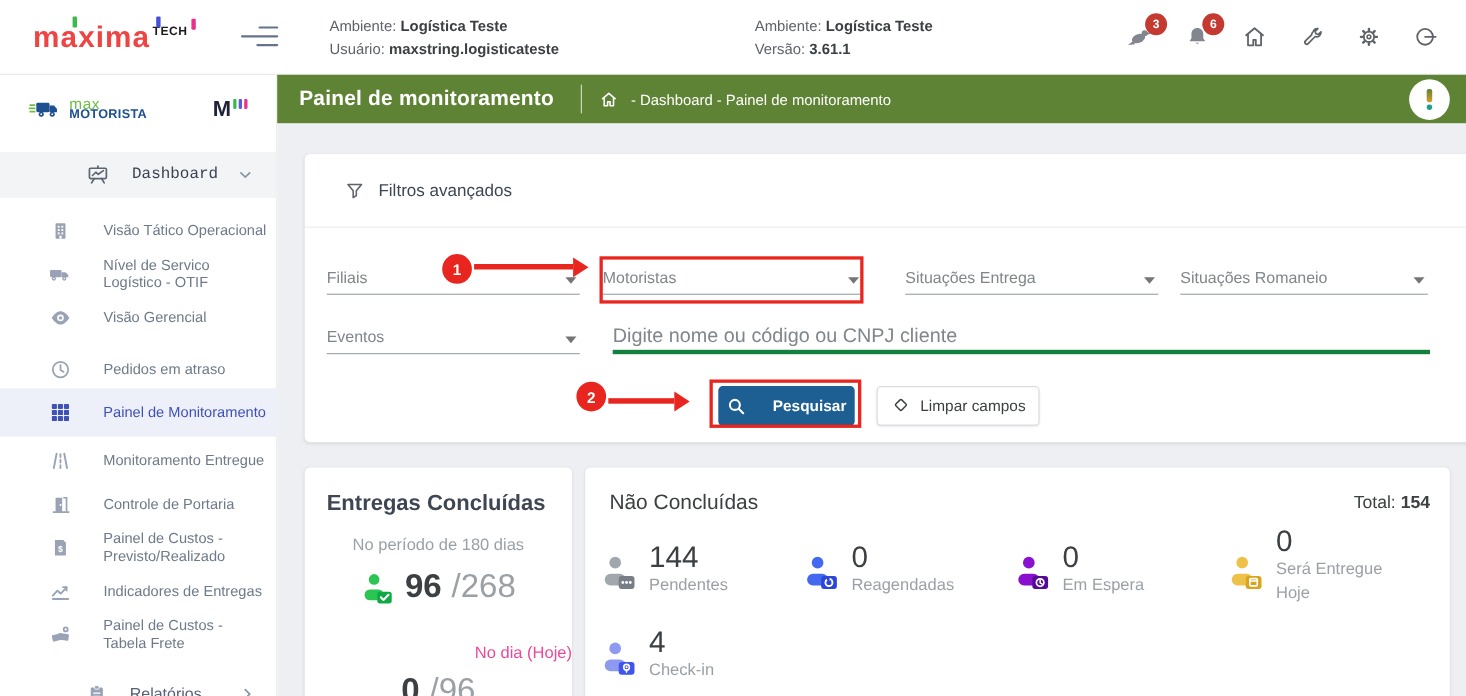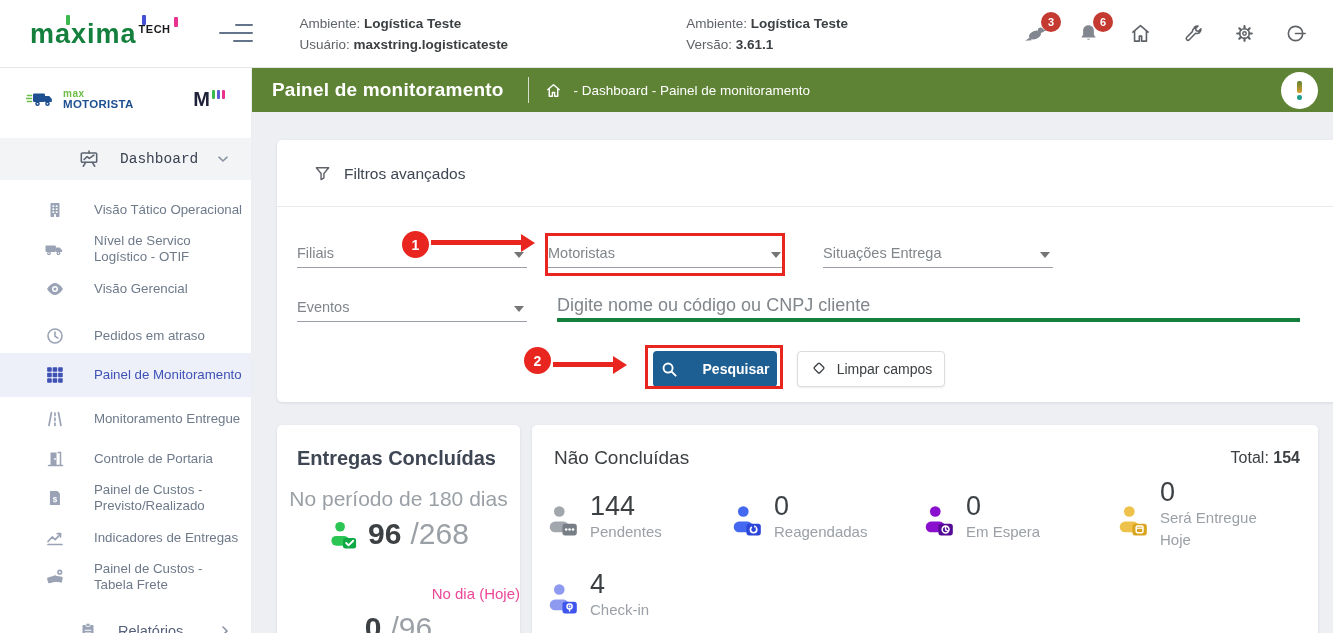--- a/index.html
+++ b/index.html
@@ -3,21 +3,21 @@
 <meta charset="utf-8">
 <style>
   * { margin:0; padding:0; box-sizing:border-box; }
   body { font-family:"Liberation Sans", sans-serif; background:#fff; }
   .app { position:relative; width:1333px; height:633px; background:#fff; overflow:hidden; }
 
   
   .header { position:absolute; top:0; left:0; width:1333px; height:68px; background:#fff;
             border-bottom:1px solid #e4e6ea; display:flex; align-items:center; z-index:2; }
   .brand { position:relative; margin-left:30px; display:flex; align-items:flex-start; }
-  .brand-name { font-size:27px; font-weight:700; color:#15803d; letter-spacing:1px; line-height:30px; }
+  .brand-name { font-size:27px; font-weight:700; color:#ef4444; letter-spacing:1px; line-height:30px; }
   .brand-suffix { font-size:11px; font-weight:700; color:#1b1b1f; letter-spacing:.5px; margin:4px 0 0 2px; }
   .tick { position:absolute; width:4px; height:10px; border-radius:1px; top:-4px; }
   .tick.green { left:36px; background:#3dba4e; }
   .tick.blue { left:112px; background:#4552d8; }
   .tick.pink { right:-7px; top:-2px; background:#e9318e; }
   .hamburger { margin-left:48px; width:34px; height:24px; position:relative; cursor:pointer; }
   .hamburger span { position:absolute; right:0; height:2px; background:#64748b; border-radius:1px; }
   .hamburger span:nth-child(1){ top:2px; width:18px; }
   .hamburger span:nth-child(2){ top:10px; width:34px; }
   .hamburger span:nth-child(3){ top:18px; width:20px; }
@@ -29,21 +29,21 @@
   .badge { position:absolute; top:-9px; right:-12px; min-width:20px; height:20px; border-radius:50%;
            background:#c43a31; color:#fff; font-size:11px; font-weight:700;
            display:flex; align-items:center; justify-content:center; }
 
   
   .sidebar { position:absolute; top:68px; left:0; width:252px; bottom:0; background:#fff;
              border-right:1px solid #eceef1; z-index:1; }
   .side-logo { height:62px; display:flex; align-items:center; padding:0 26px; }
   .truck-logo { display:flex; align-items:center; gap:5px; }
   .truck-text { display:flex; flex-direction:column; line-height:10px; }
-  .truck-text .t1 { font-size:10px; font-weight:700; color:#6cbd45; letter-spacing:.5px; }
+  .truck-text .t1 { font-size:14px; font-weight:400; color:#6cbd45; letter-spacing:.5px; }
   .truck-text .t2 { font-size:11.5px; font-weight:800; color:#1d4f91; letter-spacing:.3px; }
   .m-mark { margin-left:auto; display:flex; align-items:flex-start; }
   .m-mark .m { font-size:20px; font-weight:800; color:#20223a; line-height:20px; }
   .m-ticks { display:flex; gap:2px; margin:1px 0 0 2px; }
   .m-ticks i { width:3px; height:9px; border-radius:1px; display:block; }
   .side-section { height:42px; margin-top:8px; background:#f3f4f6; display:flex; align-items:center;
                   padding:0 22px 0 78px; cursor:pointer;font-family:Liberation Mono, monospace; }
   .side-section .lbl { font-size:14.5px; color:#3b4252; margin-left:20px; }
   .side-section .chev { margin-left:auto; }
   .side-items { padding-top:12px; }
@@ -95,21 +95,21 @@
   .btn-search { position:absolute; left:376px; top:211px; width:124px; height:36px; background:#1d5e93; color:#fff;
                 border:none; border-radius:4px; font-size:14px; font-weight:700; display:flex; align-items:center;
                 justify-content:center; gap:25px; cursor:pointer; font-family:"Liberation Sans",sans-serif; }
   .btn-clear { position:absolute; left:520px; top:211px; width:148px; height:36px; background:#fff; color:#3c4043;
                border:1px solid #dadce0; border-radius:4px; font-size:14px; font-weight:500; display:flex;
                align-items:center; justify-content:center; gap:9px; cursor:pointer;
                box-shadow:0 1px 2px rgba(0,0,0,.08); font-family:"Liberation Sans",sans-serif; }
 
   .card-completed { left:25px; top:313px; width:243px; height:290px; }
   .cc-title { position:absolute; left:20px; top:22px; font-size:20px; font-weight:600; color:#3f4653; }
-  .cc-period { position:absolute; left:0; right:0; top:62px; text-align:center; font-size:21px; color:#9aa0a6; }
+  .cc-period { position:absolute; left:0; right:0; top:62px; text-align:center; font-size:15px; color:#9aa0a6; }
   .cc-valrow { position:absolute; left:0; right:0; top:92px; display:flex; align-items:center; justify-content:center; gap:9px; }
   .cc-val { font-size:30px; font-weight:600; color:#3c4043; }
   .cc-tot { font-size:30px; font-weight:400; color:#9aa0a6; }
   .cc-today { position:absolute; left:0; right:0; top:160px; text-align:right; font-size:15px; color:#ec4899; }
   .cc-valrow2 { top:186px; }
 
   .card-nc { left:280px; top:313px; width:786px; height:290px; }
   .nc-title { position:absolute; left:22px; top:22px; font-size:19px; font-weight:500; color:#3c4043; }
   .nc-total { position:absolute; right:18px; top:24px; font-size:16px; color:#3c4043; }
   .nc-total b { font-weight:700; }
@@ -417,20 +417,24 @@
         <span class="caret"></span>
       </div>
       <div class="field f2">
         <span class="plab">Motoristas</span>
         <span class="caret"></span>
       </div>
       <div class="field f3">
         <span class="plab">Situações Entrega</span>
         <span class="caret"></span>
       </div>
+      <div class="field f4">
+        <span class="plab">Situações Romaneio</span>
+        <span class="caret"></span>
+      </div>
       <div class="field f5">
         <span class="plab">Eventos</span>
         <span class="caret"></span>
       </div>
       <div class="finput">
         <input type="text" placeholder="Digite nome ou código ou CNPJ cliente" style="">
       </div>
 
       <button class="btn-search">
         <svg width="17" height="17" viewBox="0 0 18 18" fill="none" stroke="#fff" stroke-width="2" stroke-linecap="round">

